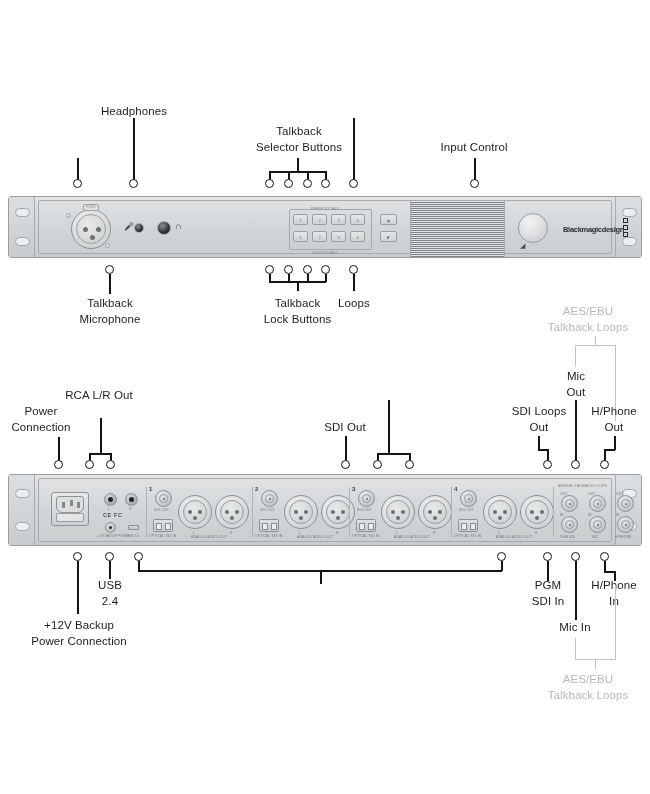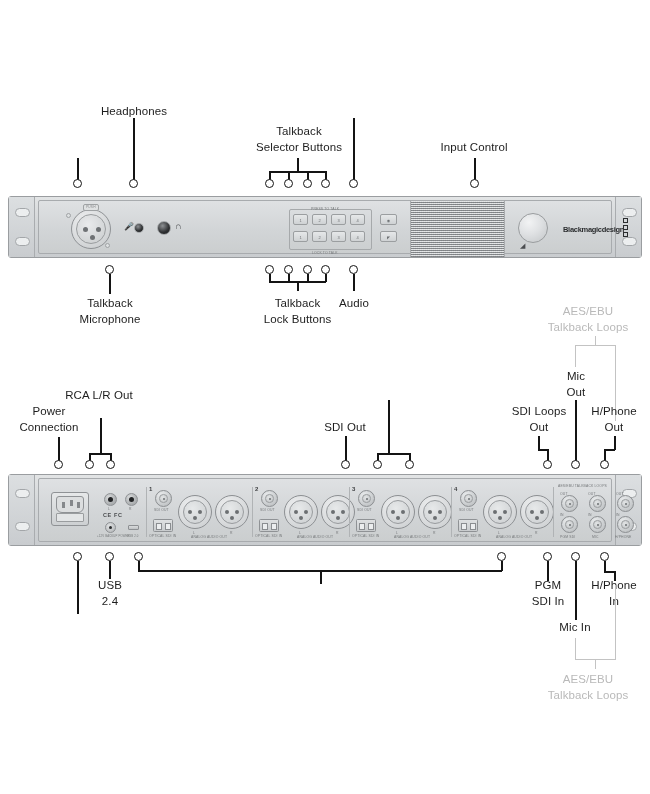--- a/index.html
+++ b/index.html
@@ -350,37 +350,37 @@
   <div class="ln v" style="left:288px; top:274px; height:8px;"></div>
   <div class="ln v" style="left:307px; top:274px; height:8px;"></div>
   <div class="ln v" style="left:325px; top:274px; height:8px;"></div>
   <div class="ln h" style="left:269px; top:281px; width:57px;"></div>
   <div class="ln v" style="left:297px; top:281px; height:10px;"></div>
   <div class="lbl" style="left:241px; top:296px; width:113px;">Talkback
 Lock Buttons</div>
 
   <div class="dot" style="left:349px; top:265px;"></div>
   <div class="ln v" style="left:353px; top:274px; height:17px;"></div>
-  <div class="lbl" style="left:327px; top:296px; width:54px;">Audio</div>
+  <div class="lbl" style="left:327px; top:296px; width:54px;">Loops</div>
 
   <div class="lbl grey" style="left:528px; top:304px; width:120px;">AES/EBU
 Talkback Loops</div>
   <div class="ln grey" style="left:595px; top:336px; height:10px;"></div>
   <div class="ln greyh" style="left:575px; top:345px; width:41px;"></div>
   <div class="ln grey" style="left:575px; top:345px; height:22px;"></div>
   <div class="ln grey" style="left:615px; top:345px; height:76px;"></div>
 
   <div class="lbl" style="left:545px; top:369px; width:62px;">Mic
 Out</div>
   <div class="lbl" style="left:583px; top:404px; width:62px;">H/Phone
 Out</div>
   <div class="lbl" style="left:503px; top:404px; width:72px;">SDI Loops
 Out</div>
 
-  <div class="lbl" style="left:12px;  top:404px; width:74px;">Power
+  <div class="lbl" style="left:4px;  top:404px; width:74px;">Power
 Connection</div>
   <div class="lbl" style="left:52px;  top:388px; width:94px;">RCA L/R Out</div>
   <div class="lbl" style="left:308px; top:420px; width:74px;">SDI Out</div>
 
   <div class="ln v" style="left:58px;  top:437px; height:26px;"></div>
   <div class="dot" style="left:54px;  top:460px;"></div>
 
   <div class="ln v" style="left:100px; top:418px; height:36px;"></div>
   <div class="ln h" style="left:89px;  top:453px; width:23px;"></div>
   <div class="ln v" style="left:89px;  top:453px; height:9px;"></div>
@@ -620,20 +620,22 @@
         </div>
 
       <div class="micro" style="left:521px; top:56px;">PGM SDI</div>
       <div class="micro" style="left:553px; top:56px;">MIC</div>
       <div class="micro" style="left:576px; top:56px;">H/PHONE</div>
     </div>
   </div>
 
   <div class="dot" style="left:73px;  top:552px;"></div>
   <div class="ln v" style="left:77px;  top:561px; height:53px;"></div>
+  <div class="lbl" style="left:24px;  top:618px; width:110px;">+12V Backup
+Power Connection</div>
 
   <div class="dot" style="left:105px; top:552px;"></div>
   <div class="ln v" style="left:109px; top:561px; height:18px;"></div>
   <div class="lbl" style="left:84px;  top:578px; width:52px;">USB
 2.4</div>
 
   <div class="dot" style="left:134px; top:552px;"></div>
   <div class="dot" style="left:497px; top:552px;"></div>
   <div class="ln v" style="left:138px; top:561px; height:10px;"></div>
   <div class="ln v" style="left:501px; top:561px; height:10px;"></div>

